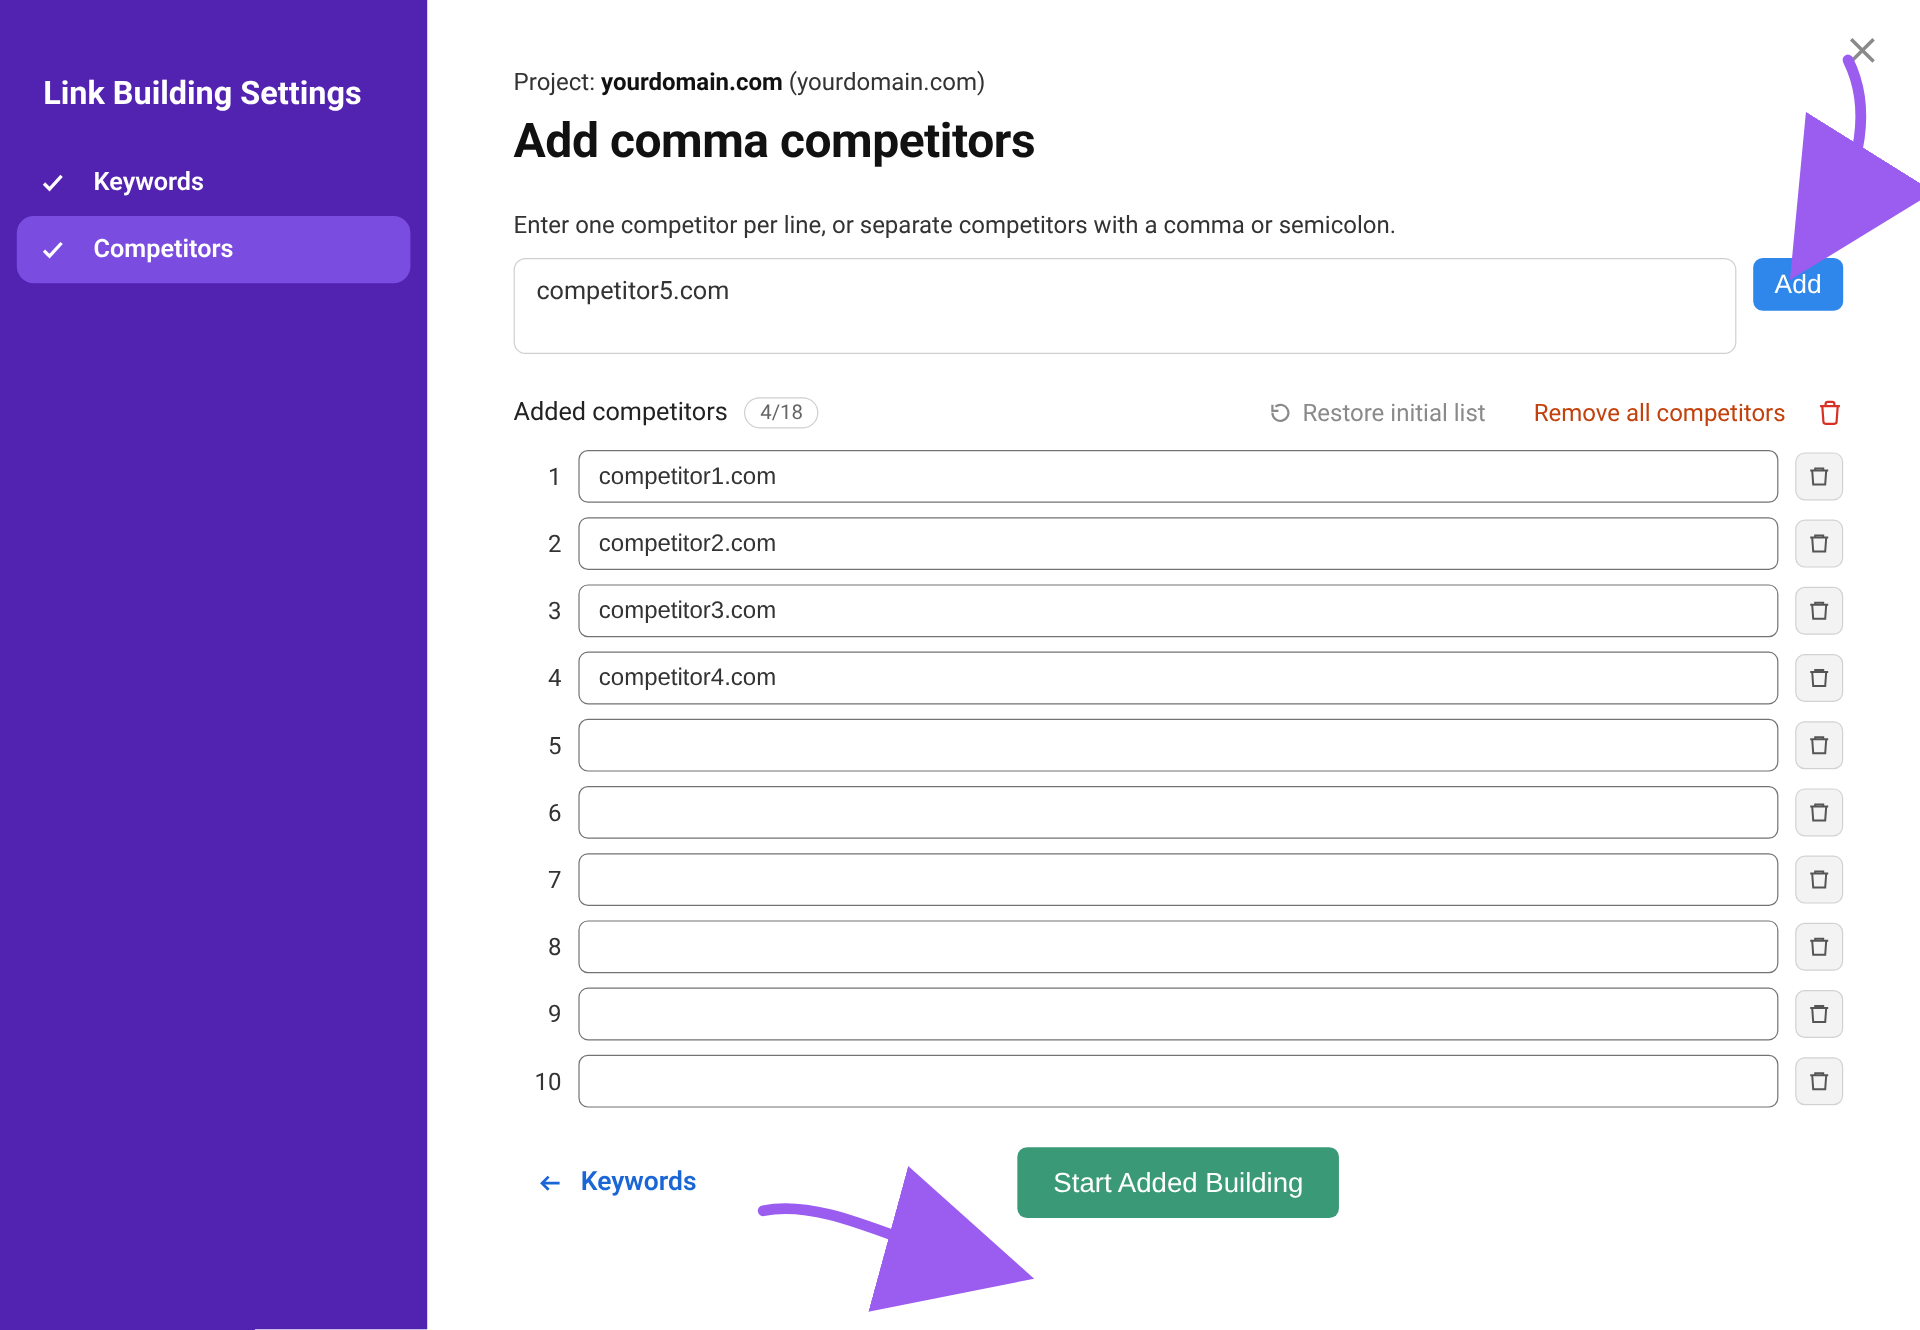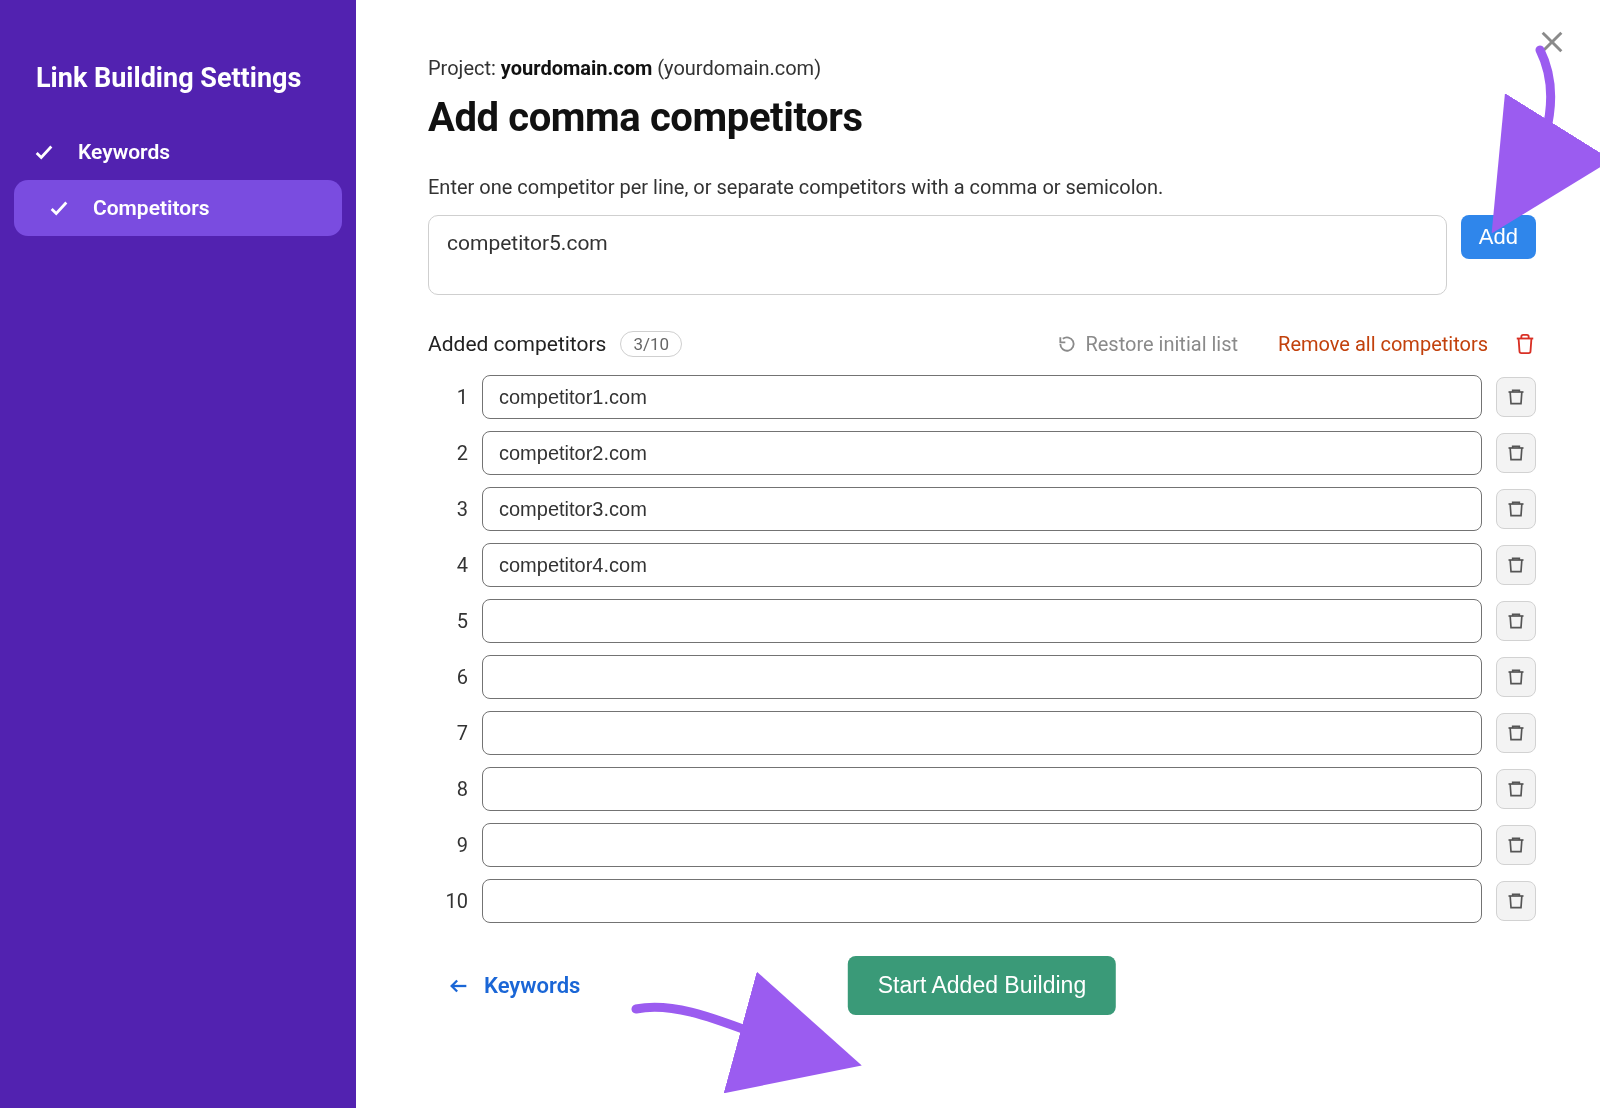--- a/index.html
+++ b/index.html
@@ -33,21 +33,21 @@
     font-size: 21px;
     font-weight: 600;
     border-radius: 0 14px 14px 0;
     margin-right: 14px;
     cursor: pointer;
   }
   .sidebar-item.active {
     background: #7a4ce0;
     border-radius: 14px;
     margin: 0 14px;
-    padding-left: 31px;
+    padding-left: 16px;
   }
   .sidebar-item .check {
     width: 28px; height: 28px;
     display: inline-flex; align-items: center; justify-content: center;
     margin-right: 20px;
     flex-shrink: 0;
   }
   .sidebar-item .check svg { width: 22px; height: 22px; stroke: #fff; stroke-width: 3; fill: none; }
   
   .main {
@@ -216,21 +216,21 @@
 
     <div class="instruction">Enter one competitor per line, or separate competitors with a comma or semicolon.</div>
 
     <div class="input-row">
       <textarea class="big-textarea" style="">competitor5.com</textarea>
       <button class="add-btn">Add</button>
     </div>
 
     <div class="list-header">
       <span class="list-header-label">Added competitors</span>
-      <span class="count-pill">3/10</span>
+      <span class="count-pill">4/18</span>
       <span class="list-header-spacer"></span>
       <span class="restore-link">
         <svg viewBox="0 0 24 24">
             <path d="M4 12a8 8 0 1 0 3-6.2"></path>
             <polyline points="4 4 4 10 10 10"></polyline>
           </svg>
         <span>Restore initial list</span>
       </span>
       <span class="remove-all-link">Remove all competitors</span>
       <span class="remove-all-icon">

